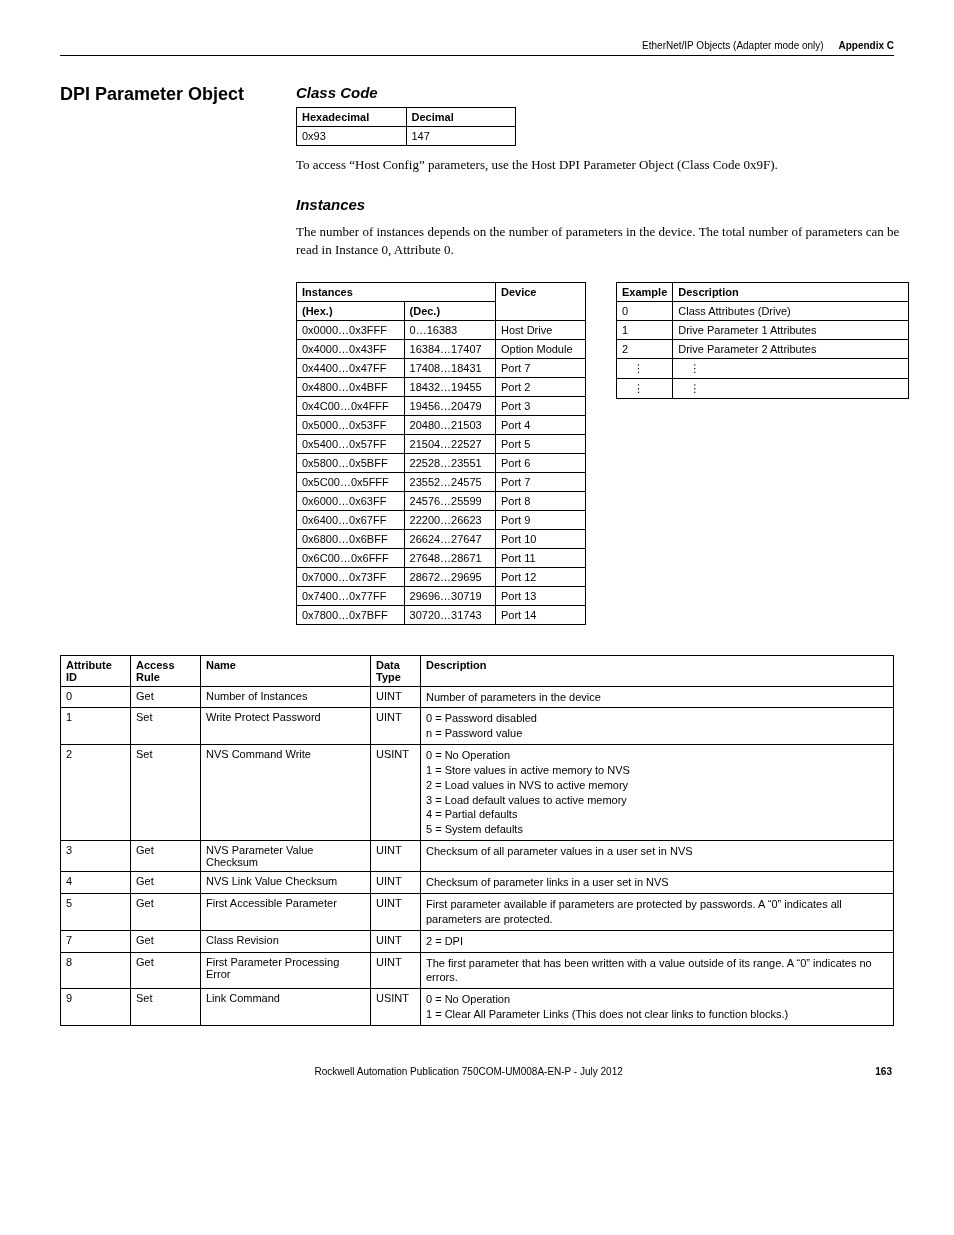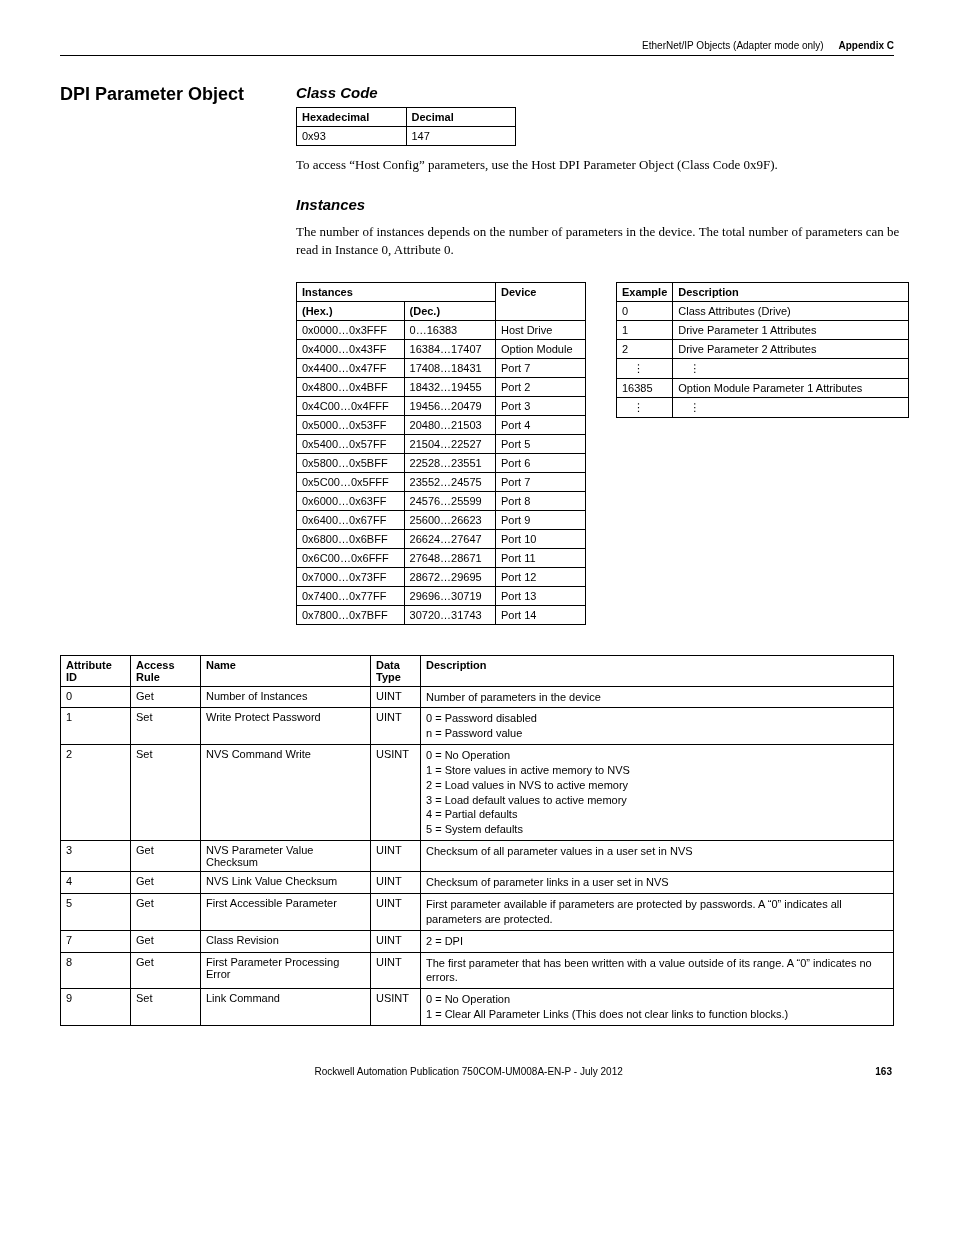--- a/index.html
+++ b/index.html
@@ -167,21 +167,21 @@
               <td>23552…24575</td>
               <td>Port 7</td>
             </tr>
             <tr>
               <td>0x6000…0x63FF</td>
               <td>24576…25599</td>
               <td>Port 8</td>
             </tr>
             <tr>
               <td>0x6400…0x67FF</td>
-              <td>25600…26623</td>
+              <td>22200…26623</td>
               <td>Port 9</td>
             </tr>
             <tr>
               <td>0x6800…0x6BFF</td>
               <td>26624…27647</td>
               <td>Port 10</td>
             </tr>
             <tr>
               <td>0x6C00…0x6FFF</td>
               <td>27648…28671</td>
@@ -221,24 +221,20 @@
               <td>1</td>
               <td>Drive Parameter 1 Attributes</td>
             </tr>
             <tr>
               <td>2</td>
               <td>Drive Parameter 2 Attributes</td>
             </tr>
             <tr>
               <td class="vdots">⋮</td>
               <td class="vdots">⋮</td>
-            </tr>
-            <tr>
-              <td>16385</td>
-              <td>Option Module Parameter 1 Attributes</td>
             </tr>
             <tr>
               <td class="vdots">⋮</td>
               <td class="vdots">⋮</td>
             </tr>
           </tbody>
       </table>
     </div>
 
   </div>

